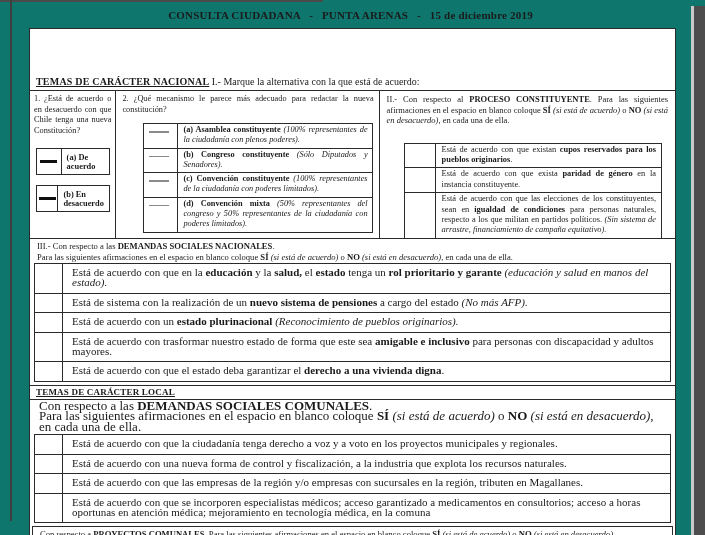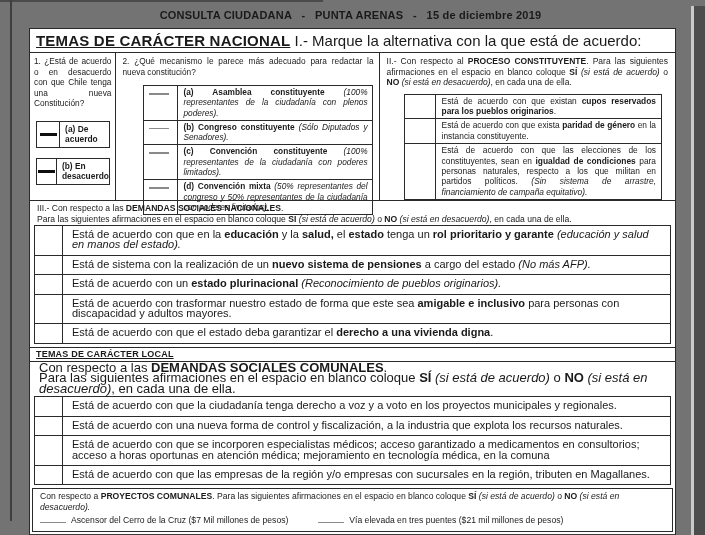--- a/index.html
+++ b/index.html
@@ -1,29 +1,29 @@
 <!DOCTYPE html>
 <html><head>
 <meta charset="utf-8">
 <style>
   html,body{margin:0;padding:0;background:#e8e8e8;}
-  .stage{position:relative;width:705px;height:535px;background:#737373;overflow:hidden;
-         font-family:Liberation Sans, sans-serif;color:#1a1a1a;}
+  .stage{position:relative;width:705px;height:535px;background:#0f766e;overflow:hidden;
+         font-family:Liberation Serif, serif;color:#1a1a1a;}
   
   .scan-top-line{position:absolute;left:0;top:0;width:323px;height:2px;background:#4a4a4a;}
   .scan-left-line{position:absolute;left:10px;top:0;width:2px;height:521px;background:#3f3f3f;}
   .scan-right-light{position:absolute;right:11px;top:6px;width:3px;height:529px;background:#c9c9c9;}
   .scan-right-dark{position:absolute;right:0;top:6px;width:11px;height:529px;background:#4d4d4d;}
 
   .page{position:absolute;left:12px;top:0;right:16px;bottom:0;}
   .title{margin-top:9px;text-align:center;font-weight:bold;font-size:11px;white-space:pre;letter-spacing:.2px;}
 
   .form-box{margin:7px 13px 0 17px;border:1.6px solid #2a2a2a;border-bottom:2.5px solid #3c3c3c;background:#fff;}
 
-  .nat-header{padding:3px 6px 3px;border-bottom:1.4px solid #2a2a2a;font-size:15px;}
+  .nat-header{padding:3px 6px 3px;border-bottom:1.4px solid #2a2a2a;font-size:10px;margin-top:44px;}
   .hd-underline{font-weight:bold;text-decoration:underline;letter-spacing:.2px;}
 
   .top-row{display:flex;height:147px;border-bottom:1.4px solid #2a2a2a;}
   .col1{width:13.4%;border-right:1.4px solid #2a2a2a;padding:3px 4px 0 4px;box-sizing:border-box;}
   .col2{width:40.8%;border-right:1.4px solid #2a2a2a;padding:3px 5px 0 6px;box-sizing:border-box;}
   .col3{flex:1;padding:3px 7px 0 7px;box-sizing:border-box;}
 
   .q-text{margin:0;font-size:8.3px;line-height:10.5px;text-align:justify;}
   .col3 .q-text{font-size:8.5px;}
 
@@ -33,21 +33,21 @@
   .mark-line{width:17px;height:3px;background:#0e0e0e;}
   .opt1-label{display:flex;align-items:center;padding-left:5px;font-weight:bold;font-size:8.4px;}
 
   .q2-table{margin:8px 1px 0 21px;border:1.3px solid #2a2a2a;}
   .q2-row{display:flex;border-bottom:1.3px solid #2a2a2a;}
   .q2-row:last-child{border-bottom:none;}
   .q2-blank{width:33px;border-right:1.3px solid #2a2a2a;position:relative;flex:none;}
   .dash-line{position:absolute;left:5px;top:7px;width:20px;height:1.5px;background:#8a8a8a;}
   .q2-text{flex:1;padding:1px 4px 2px 5px;font-size:8.3px;line-height:10.3px;text-align:justify;}
 
-  .s2-table{margin:6px 6px 0 17px;border:1.3px solid #2a2a2a;}
+  .s2-table{margin:17px 6px 0 17px;border:1.3px solid #2a2a2a;}
   .s2-row{display:flex;border-bottom:1.3px solid #2a2a2a;}
   .s2-row:last-child{border-bottom:none;}
   .s2-blank{width:30px;border-right:1.3px solid #2a2a2a;flex:none;}
   .s2-text{flex:1;padding:1px 5px 2px 6px;font-size:8.4px;line-height:10.4px;text-align:justify;}
 
   .sec3-head{padding:2px 7px 1px;font-size:8.6px;line-height:10.5px;}
   .s3-table{margin:0 4px 3px 4px;border:1.3px solid #2a2a2a;}
   .s3-row{display:flex;border-bottom:1.3px solid #2a2a2a;}
   .s3-row:last-child{border-bottom:none;}
   .s3-blank{width:27px;border-right:1.3px solid #2a2a2a;flex:none;}
@@ -184,25 +184,25 @@
         <div class="s3-row">
           <div class="s3-blank"></div>
           <div class="s3-text"><span>Está de acuerdo con que la ciudadanía tenga derecho a voz y a voto en los proyectos municipales y regionales.</span></div>
         </div>
         <div class="s3-row">
           <div class="s3-blank"></div>
           <div class="s3-text"><span>Está de acuerdo con una nueva forma de control y fiscalización, a la industria que explota los recursos naturales.</span></div>
         </div>
         <div class="s3-row">
           <div class="s3-blank"></div>
+          <div class="s3-text"><span>Está de acuerdo con que las empresas de la región y/o empresas con sucursales en la región, tributen en Magallanes.</span></div>
+        </div>
+        <div class="s3-row">
+          <div class="s3-blank"></div>
           <div class="s3-text"><span>Está de acuerdo con que se incorporen especialistas médicos; acceso garantizado a medicamentos en consultorios; acceso a horas oportunas en atención médica; mejoramiento en tecnología médica, en la comuna</span></div>
-        </div>
-        <div class="s3-row">
-          <div class="s3-blank"></div>
-          <div class="s3-text"><span>Está de acuerdo con que las empresas de la región y/o empresas con sucursales en la región, tributen en Magallanes.</span></div>
         </div>
       </div>
 
       <div class="final">
         <div><span>Con respecto a </span><span style="font-weight: bold;">PROYECTOS COMUNALES</span><span>. Para las siguientes afirmaciones en el espacio en blanco coloque </span><span style="font-weight: bold;">SÍ </span><span style="font-style: italic;">(si está de acuerdo)</span><span> o </span><span style="font-weight: bold;">NO</span><span style="font-style: italic;"> (si está en desacuerdo).</span></div>
         <div class="projects-row">
           <span class="proj-item">
             <span class="blank-line"></span>
             <span>Ascensor del Cerro de la Cruz ($7 Mil millones de pesos)</span>
           </span>

